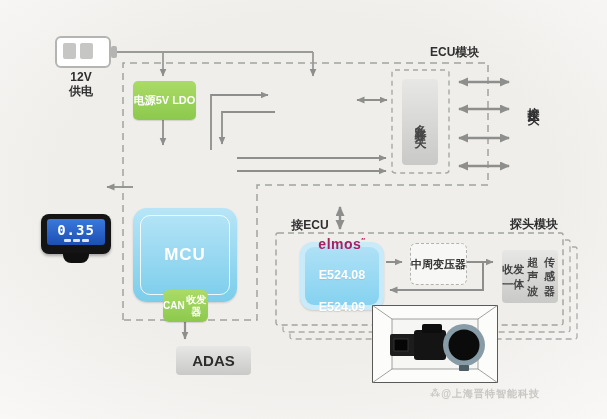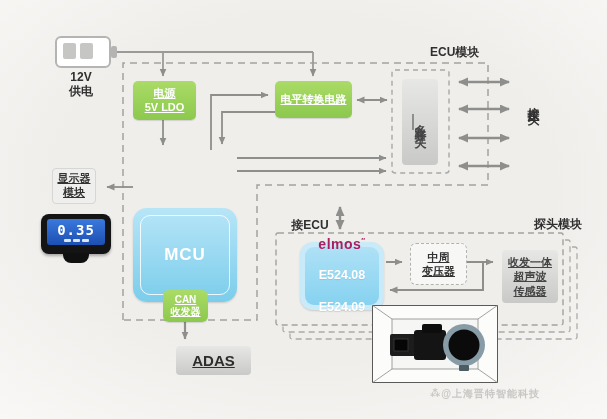--- a/index.html
+++ b/index.html
@@ -3,21 +3,21 @@
 <meta charset="utf-8">
 <style>
   html,body{margin:0;padding:0;}
   body{font-family:"Liberation Sans","DejaVu Sans",sans-serif;background:#e8e7e4;}
   .canvas{
     position:relative;width:607px;height:419px;overflow:hidden;
     background:radial-gradient(ellipse 75% 75% at 50% 45%, #efeeeb 55%, #f9f8f6 100%);
   }
   .abs{position:absolute;}
   .lbl{color:#2f2f2f;font-weight:700;font-size:12px;line-height:1.2;text-align:center;}
-  .box{box-sizing:border-box;display:flex;flex-direction:column;align-items:center;justify-content:center;text-decoration:underline;}
+  .box{box-sizing:border-box;display:flex;flex-direction:row;align-items:center;justify-content:center;text-align:center;}
   .green{background:linear-gradient(#aadb66,#8cc94d);border-radius:5px;color:#fff;font-weight:700;font-size:11px;line-height:1.25;box-shadow:0 1px 1px rgba(0,0,0,.12);}
   .graybox{background:linear-gradient(#e7e7e5,#c9c9c7);border-radius:4px;color:#454545;font-weight:700;}
   .vtext{writing-mode:vertical-rl;text-orientation:upright;letter-spacing:4px;}
   .mcu{
     background:linear-gradient(#b7e5f7,#7bcdeb);border-radius:14px;
     box-shadow:0 1px 2px rgba(0,0,0,.15);
   }
   .mcu .inner{
     position:absolute;left:7px;top:7px;right:7px;bottom:7px;
     border:1.5px solid rgba(255,255,255,.85);border-radius:10px;
@@ -124,36 +124,31 @@
     <div>供电</div>
   </div>
 
   <div class="abs lbl" style="left:430px;top:45px;width:58px;text-align:left;">ECU模块</div>
 
   <div class="abs box green" style="left:133px;top:81px;width:63px;height:39px;">
     <div>电源</div>
     <div>5V LDO</div>
   </div>
 
-  <div class="abs box green" style="left:275px;top:81px;width:77px;height:37px;font-size:11px;">电平转换电路</div>
 
   <div class="abs mcu" style="left:133px;top:168px;width:104px;height:94px;margin-top:40px;">
     <div class="inner">MCU</div>
   </div>
 
   <div class="abs box graybox" style="left:402px;top:79px;width:36px;height:86px;">
     <div class="vtext" style="font-size:12px;">多路开关</div>
   </div>
 
   <div class="abs lbl vtext" style="left:526px;top:97px;letter-spacing:3px;">接探头</div>
 
-  <div class="abs box lightbox" style="left:52px;top:168px;width:44px;height:36px;">
-    <div>显示器</div>
-    <div>模块</div>
-  </div>
 
   <div class="abs lcd-bezel" style="left:41px;top:214px;width:70px;height:40px;">
     <div class="lcd-screen">
       <div class="lcd-value">0.35</div>
       <div class="lcd-bars">
           <i></i>
           <i></i>
           <i></i>
         </div>
     </div>
@@ -162,21 +157,21 @@
 
   <div class="abs box green" style="left:163px;top:266px;width:45px;height:32px;font-size:10px;border-radius:6px;margin-top:24px;">
     <div>CAN</div>
     <div>收发器</div>
   </div>
 
   <div class="abs box graybox" style="left:148px;top:346px;width:75px;height:29px;font-size:15px;color:#2d2d2d;margin-left:28px;">ADAS</div>
 
   <div class="abs lbl" style="left:288px;top:218px;width:44px;">接ECU</div>
 
-  <div class="abs lbl" style="left:505px;top:217px;width:58px;margin-left:24px;">探头模块</div>
+  <div class="abs lbl" style="left:505px;top:217px;width:58px;">探头模块</div>
 
   <div class="abs elmosbox" style="left:300px;top:242px;width:84px;height:68px;">
     <div class="inner">
       <div class="elmos-brand"><span>elmos</span><sup>″</sup></div>
       <div class="elmos-model">E524.08</div>
       <div class="elmos-model">E524.09</div>
     </div>
   </div>
 
   <div class="abs box dashedwhite" style="left:410px;top:243px;width:57px;height:42px;">

